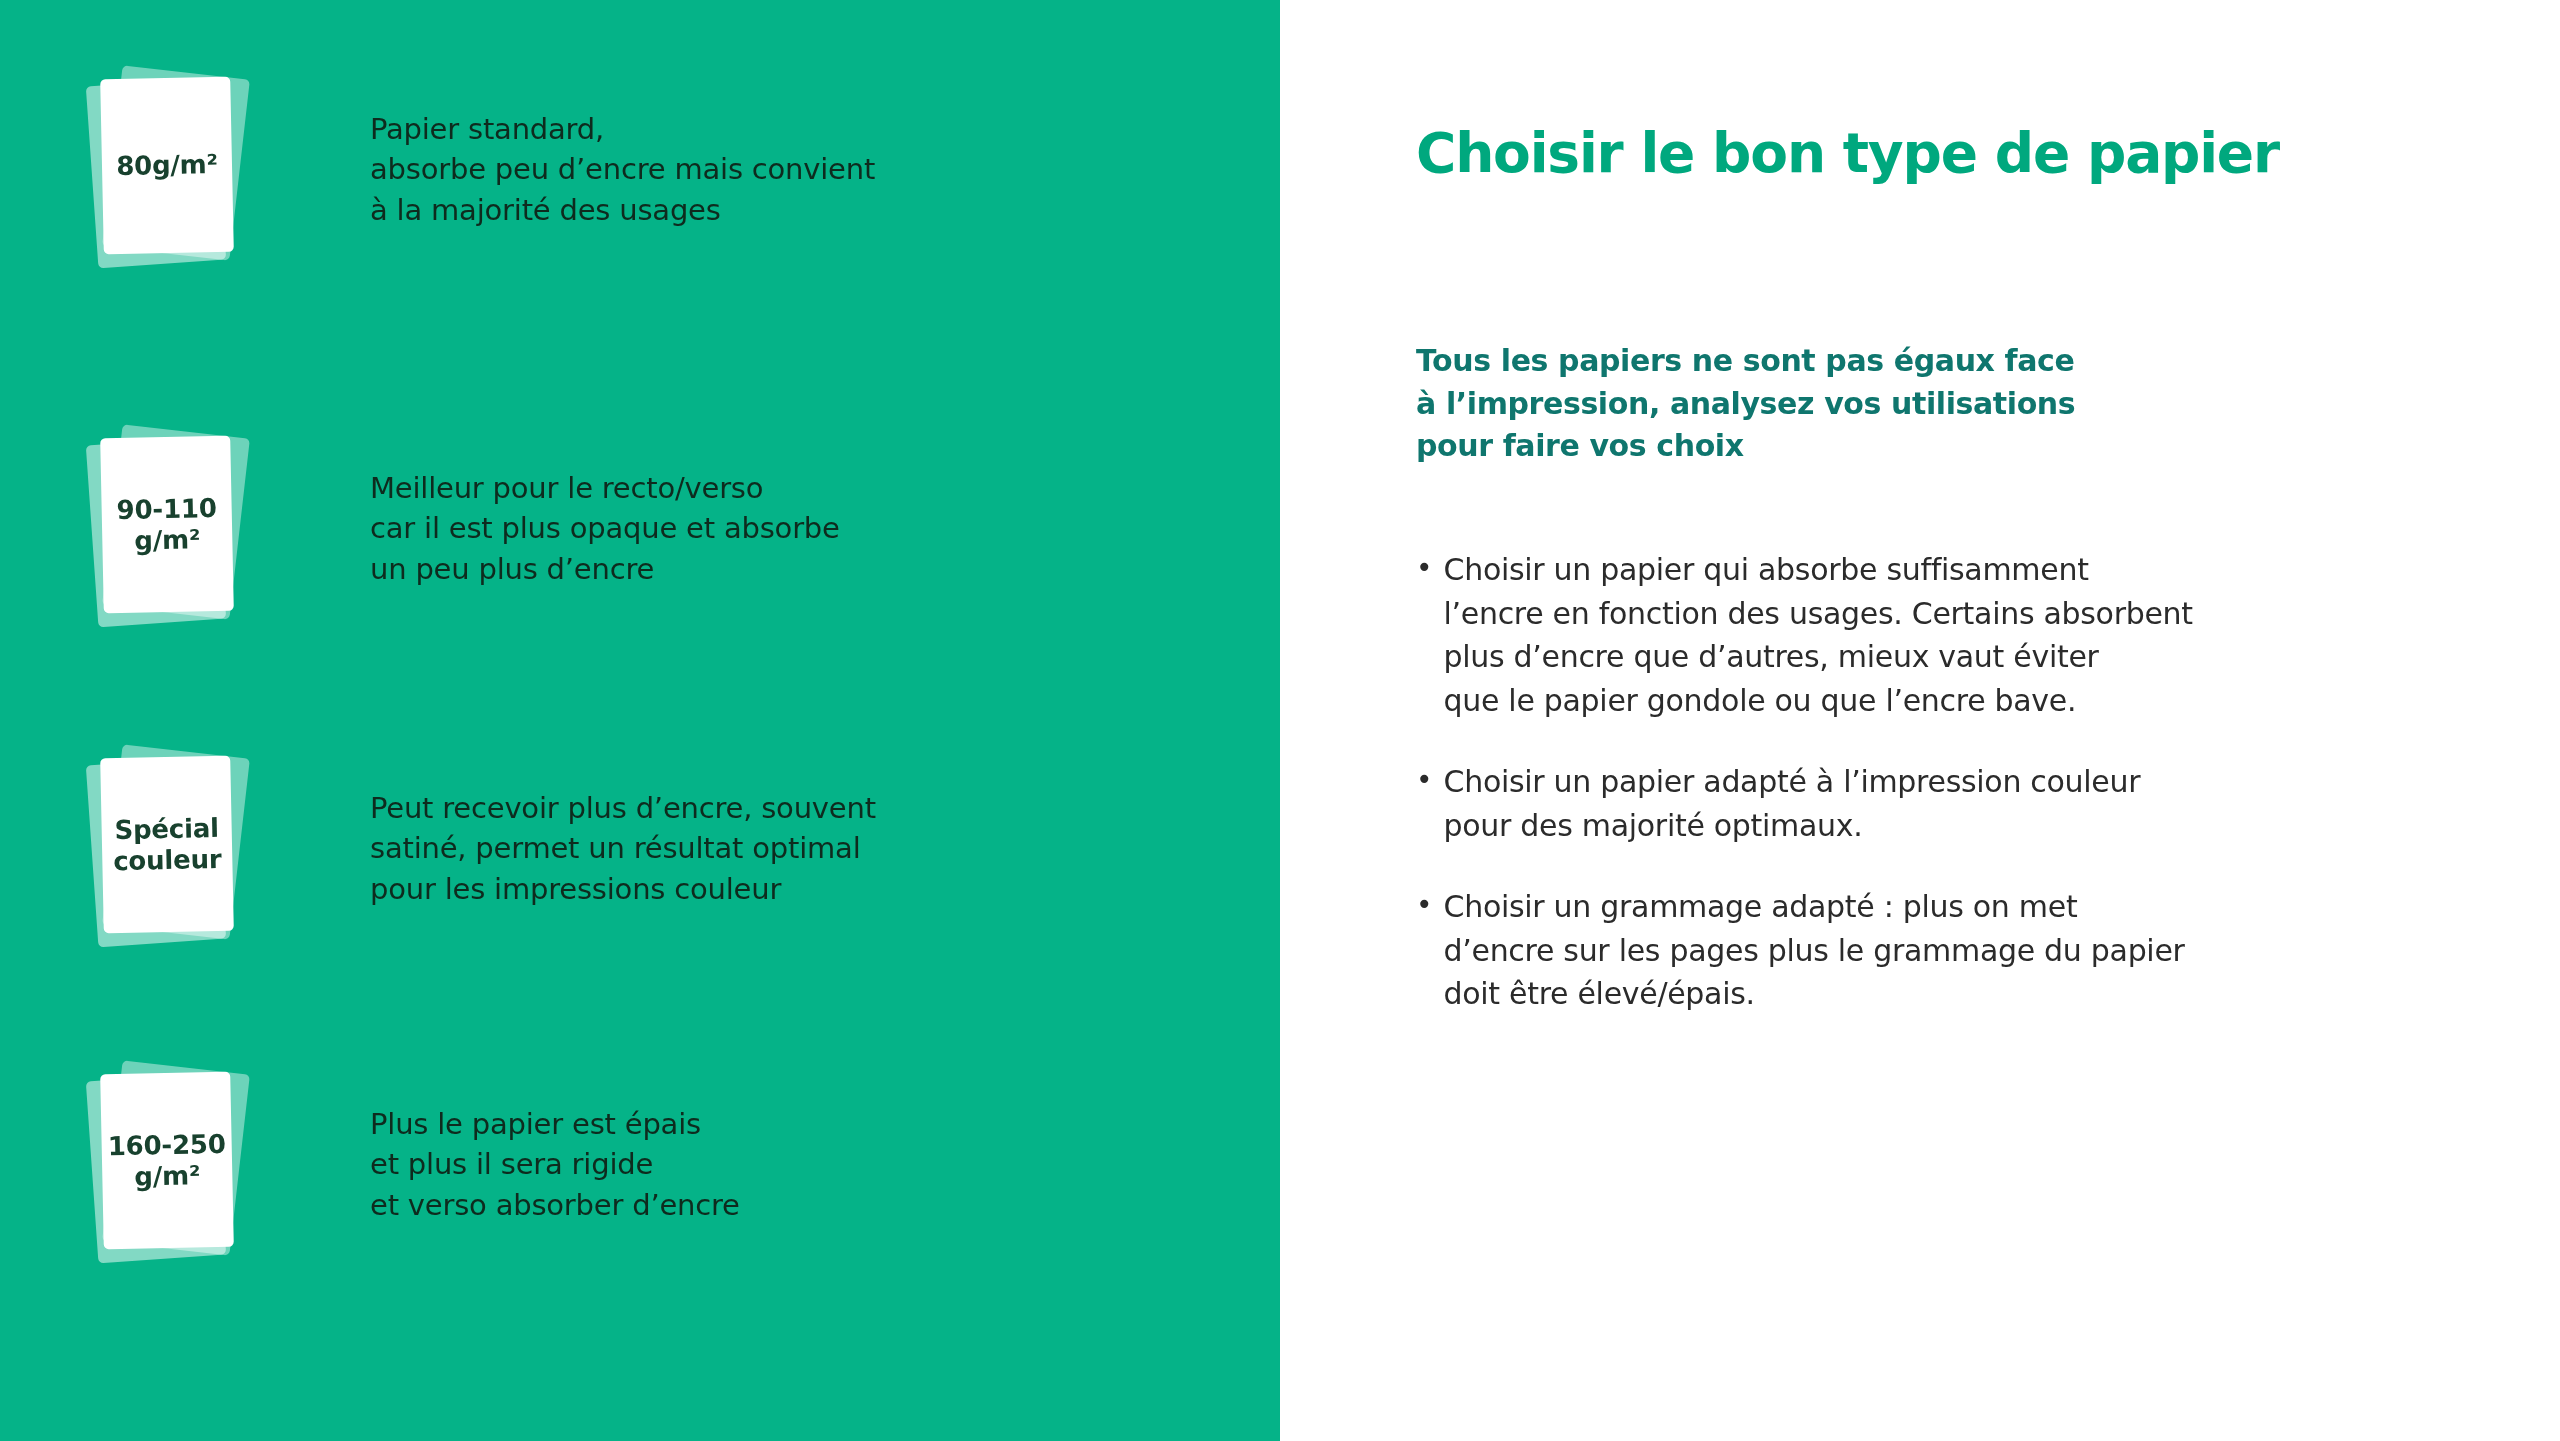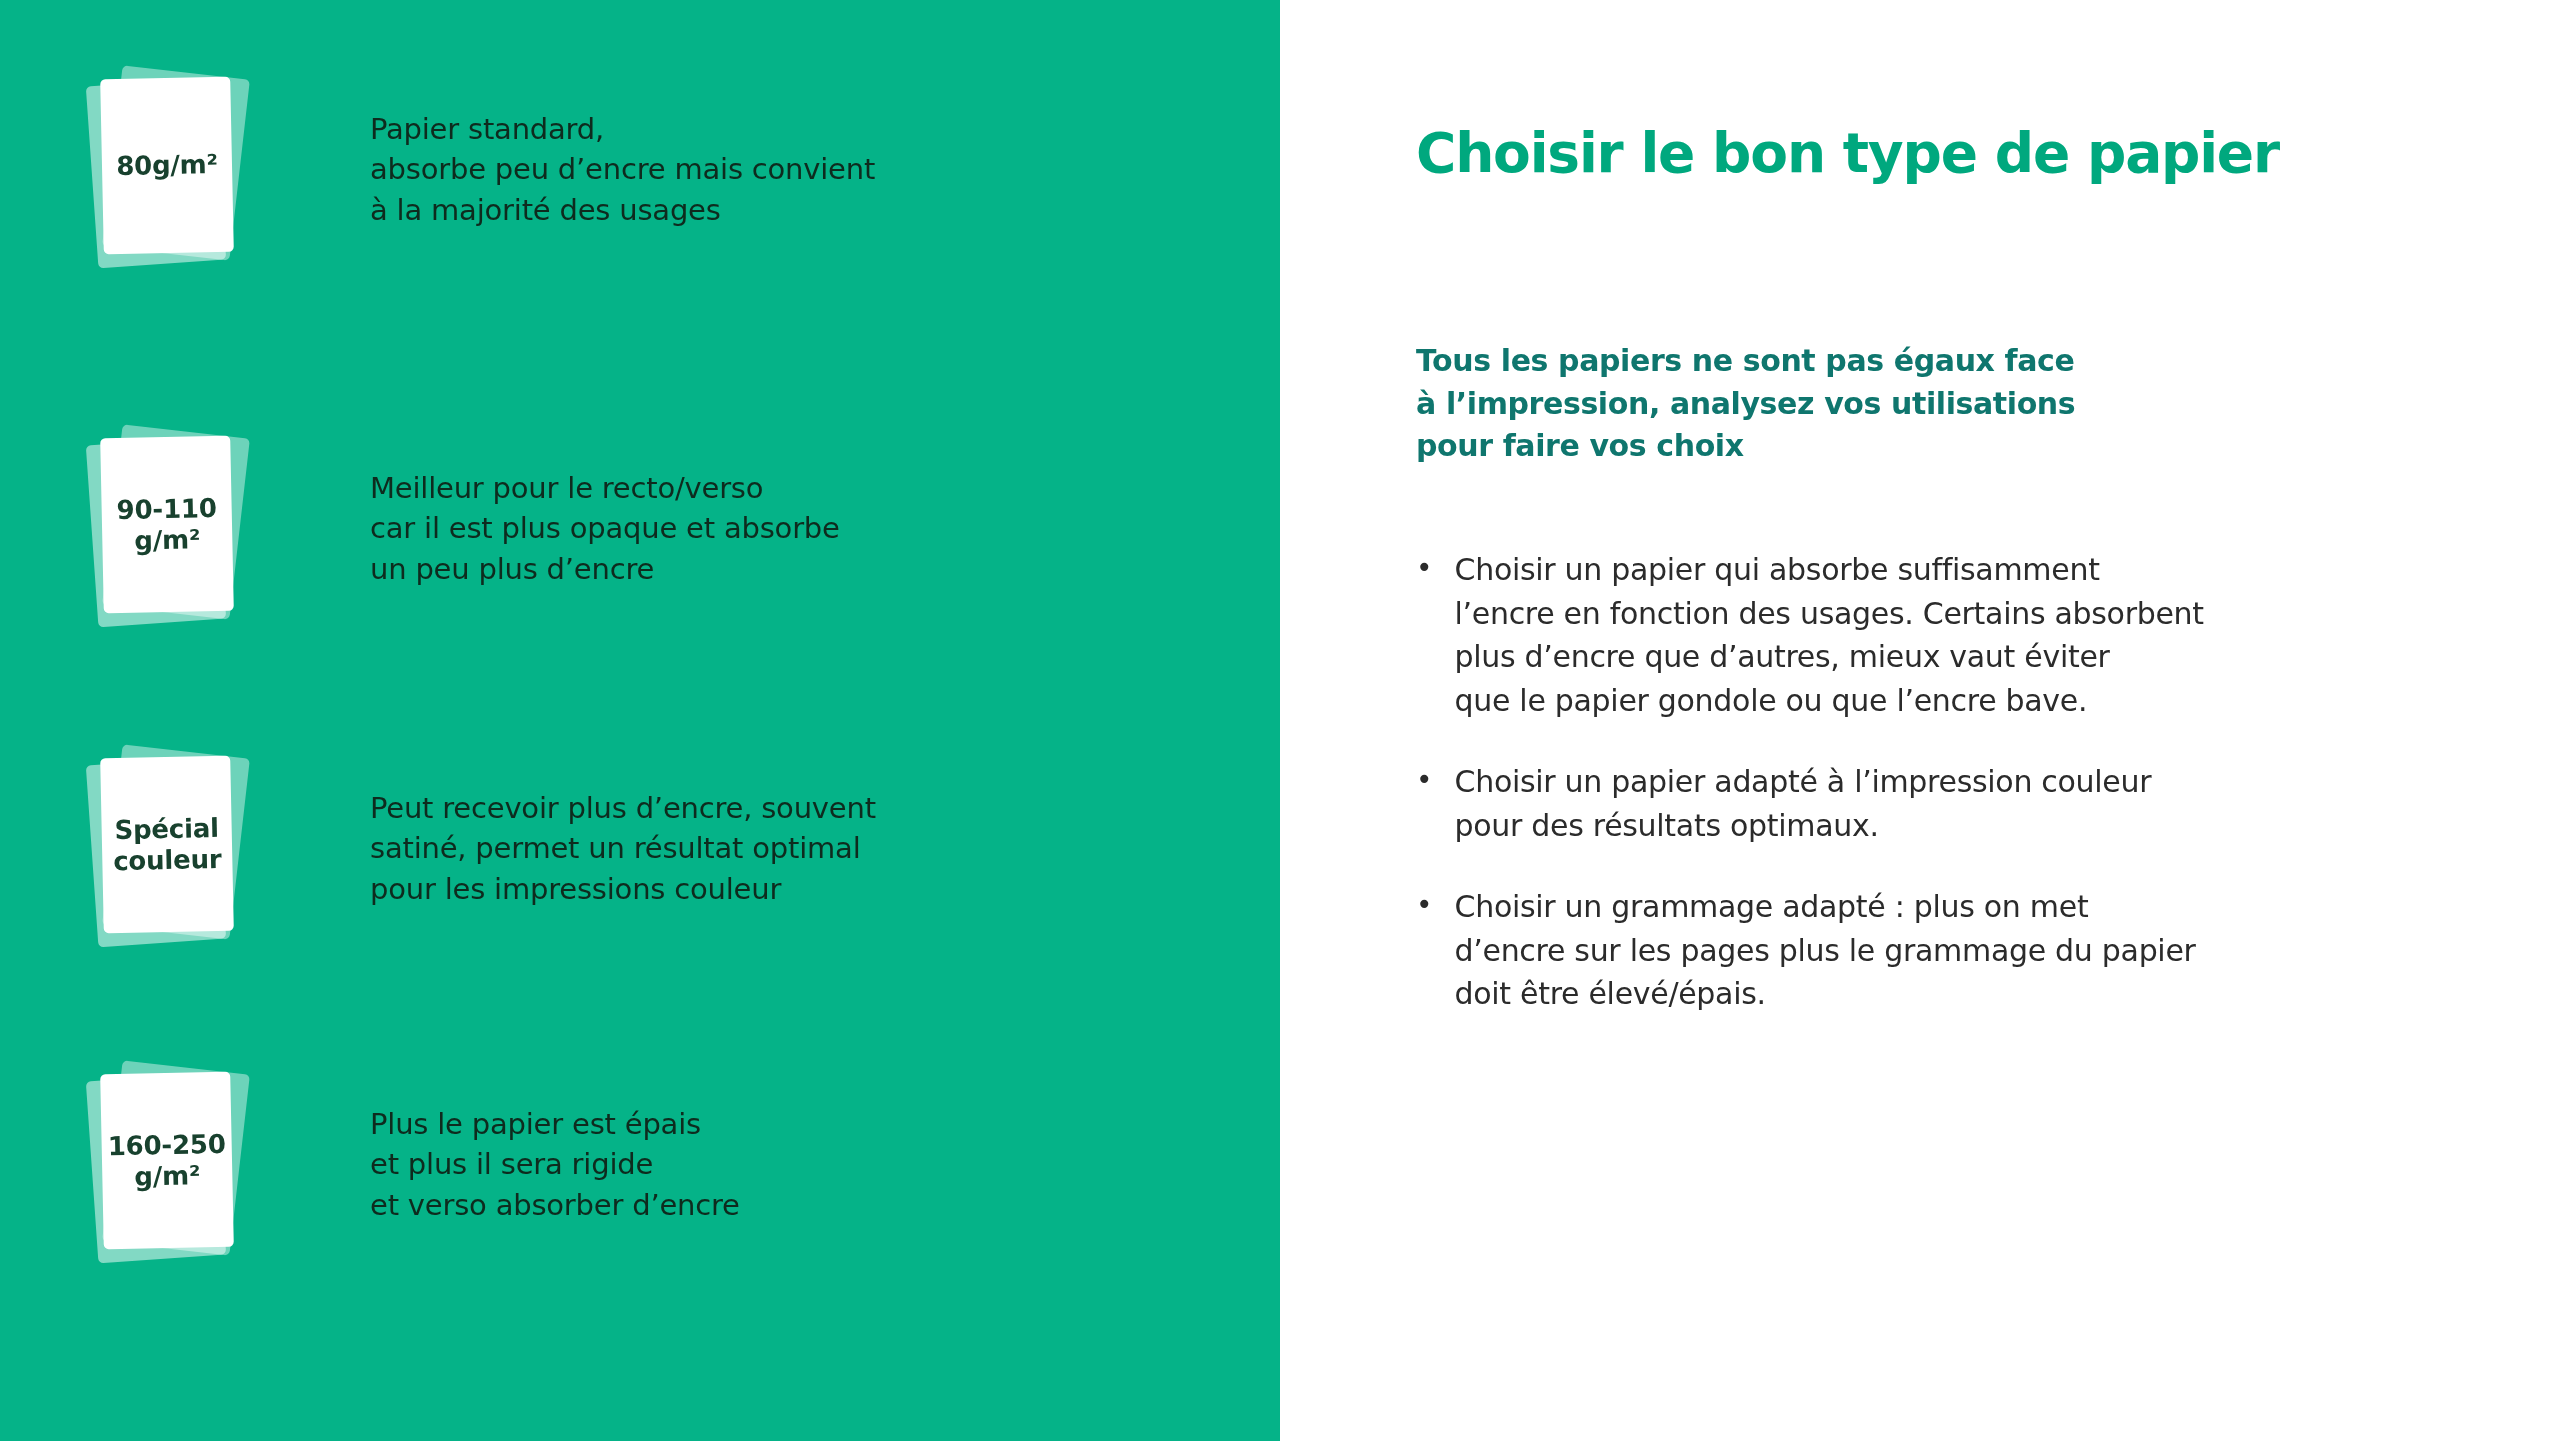--- a/index.html
+++ b/index.html
@@ -145,21 +145,20 @@
     margin-right:11px;
     font-family:"DejaVu Sans", sans-serif;
   }
   .bullet-text{
     color:#2B2B2B;
     font-family:"DejaVu Sans", sans-serif;
     font-size:30px;
     line-height:1.45;
     white-space:pre-line;
     letter-spacing:-0.3px;
-    margin-left:11px;
   }
 </style>
 </head>
 <body>
 
 <div id="slide">
 
   <div id="left-panel">
 
     <div class="card-row r1">
@@ -233,21 +232,21 @@
         <span class="bullet-dot">•</span>
         <span class="bullet-text">Choisir un papier qui absorbe suffisamment
 l’encre en fonction des usages. Certains absorbent
 plus d’encre que d’autres, mieux vaut éviter
 que le papier gondole ou que l’encre bave.</span>
       </div>
 
       <div class="bullet">
         <span class="bullet-dot">•</span>
         <span class="bullet-text">Choisir un papier adapté à l’impression couleur
-pour des résultats optimaux.</span>
+pour des majorité optimaux.</span>
       </div>
 
       <div class="bullet">
         <span class="bullet-dot">•</span>
         <span class="bullet-text">Choisir un grammage adapté : plus on met
 d’encre sur les pages plus le grammage du papier
 doit être élevé/épais.</span>
       </div>
 
     </div>

